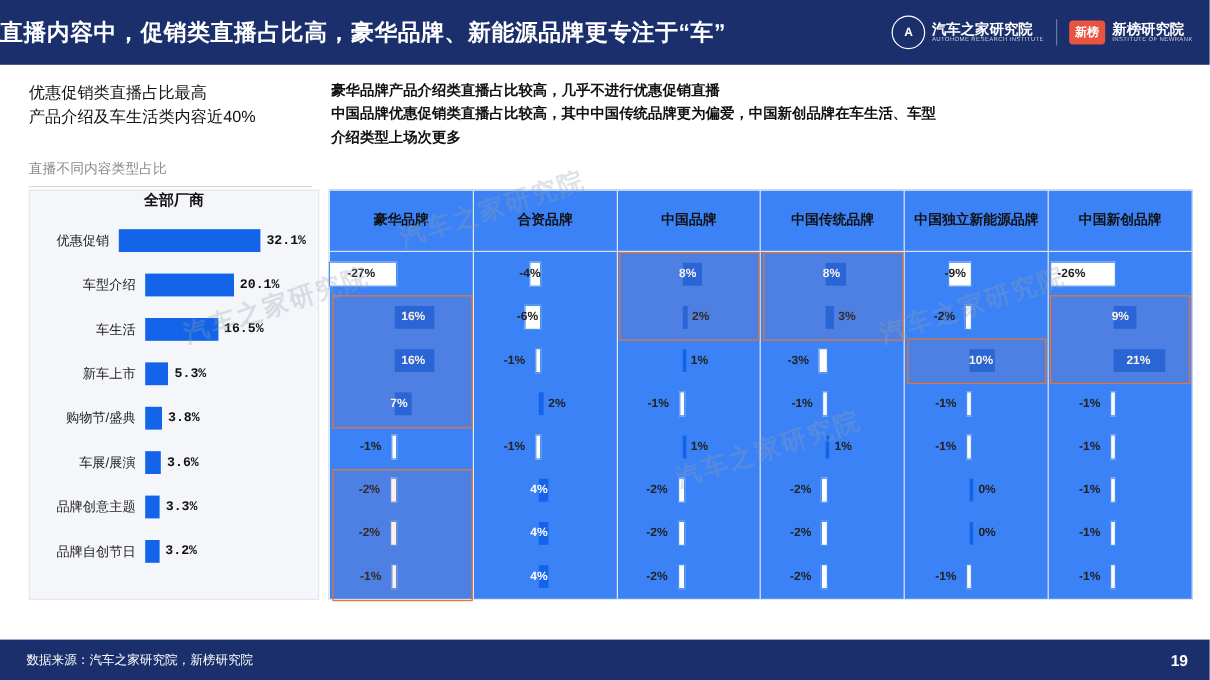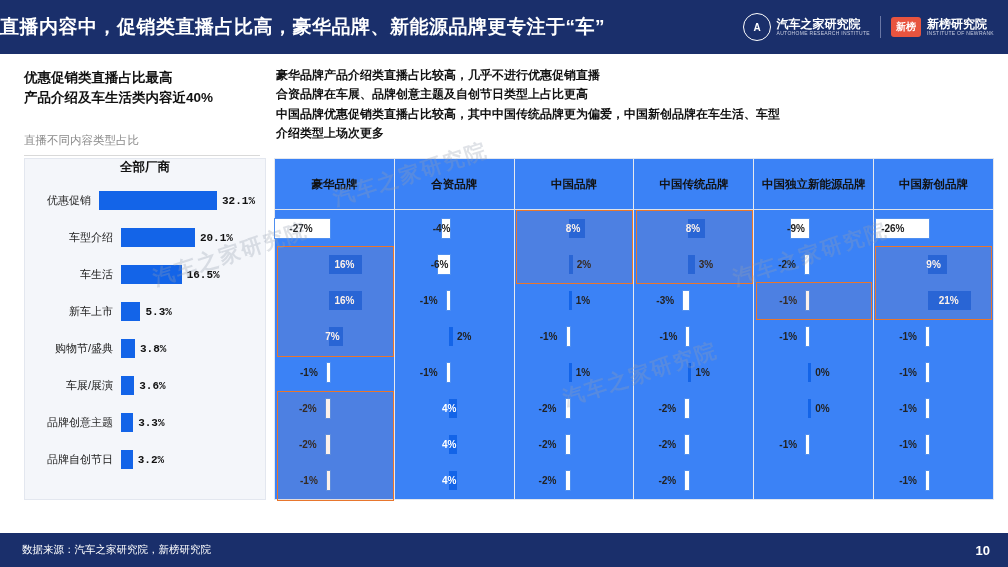--- a/index.html
+++ b/index.html
@@ -36,21 +36,21 @@
   .logo-text-cn{color:#fff;font-size:12px;font-weight:bold;line-height:1.1;}
   .logo-text-en{color:#c8cde0;font-size:5px;line-height:1.1;letter-spacing:.3px;}
   .logo-div{width:1px;height:22px;background:#6a77a5;}
   .logo-mark2{
     background:#e8543f;color:#fff;font-size:10px;font-weight:bold;
     padding:3px 5px;border-radius:3px;
   }
 
   
   .left-head{position:absolute;left:24px;top:68px;width:236px;}
-  .left-head .l1,.left-head .l2{font-size:13.5px;font-weight:bold;color:#111;line-height:1.45;}
+  .left-head .l1,.left-head .l2{font-size:13.5px;font-weight:normal;color:#111;line-height:1.45;}
   .left-sub{
     position:absolute;left:24px;top:133px;width:236px;
     font-size:11.5px;color:#8a8a8a;
     border-bottom:1px solid #d9d9d9;padding-bottom:7px;
   }
 
   
   .right-head{position:absolute;left:276px;top:66px;width:716px;}
   .right-head div{font-size:12px;font-weight:bold;color:#111;line-height:1.62;}
 
@@ -157,21 +157,20 @@
   </div>
 
   <div class="left-head">
     <div class="l1">优惠促销类直播占比最高</div>
     <div class="l2">产品介绍及车生活类内容近40%</div>
   </div>
   <div class="left-sub">直播不同内容类型占比</div>
 
   <div class="right-head">
     <div>豪华品牌产品介绍类直播占比较高，几乎不进行优惠促销直播</div>
-    <div>合资品牌在车展、品牌创意主题及自创节日类型上占比更高</div>
     <div>中国品牌优惠促销类直播占比较高，其中中国传统品牌更为偏爱，中国新创品牌在车生活、车型</div>
     <div>介绍类型上场次更多</div>
   </div>
 
   <div class="left-panel">
     <div class="left-panel-title">全部厂商</div>
     <div class="lp-rows" id="lp-rows">
         <div class="lp-row">
           <div class="lp-label">优惠促销</div>
           <div class="lp-bar-wrap">
@@ -392,20 +391,24 @@
           </div>
         </div>
         <div class="mx-col">
           <div class="mx-cell">
             <div class="mx-bar neg" style="width: 18.45px; position: absolute; left: 35.55px;"></div>
             <div class="mx-lab off" style="left: 32.775px;">-9%</div>
           </div>
           <div class="mx-cell">
             <div class="mx-bar neg" style="width: 4.1px; position: absolute; left: 49.9px;"></div>
             <div class="mx-lab off" style="left: 23.9px;">-2%</div>
+          </div>
+          <div class="mx-cell">
+            <div class="mx-bar" style="width: 20.5px; position: absolute; left: 54px;"></div>
+            <div class="mx-lab on" style="left: 53.25px;">10%</div>
           </div>
           <div class="mx-cell">
             <div class="mx-bar neg" style="width: 3px; position: absolute; left: 51px;"></div>
             <div class="mx-lab off" style="left: 25px;">-1%</div>
           </div>
           <div class="mx-cell">
             <div class="mx-bar neg" style="width: 3px; position: absolute; left: 51px;"></div>
             <div class="mx-lab off" style="left: 25px;">-1%</div>
           </div>
           <div class="mx-cell">
@@ -464,16 +467,16 @@
       <div class="hl" style="left: 600.333px; top: 87.125px; width: 114.667px; height: 72.25px;"></div>
     </div>
 
   <div class="wm" style="left:150px;top:240px;">汽车之家研究院</div>
   <div class="wm" style="left:330px;top:160px;">汽车之家研究院</div>
   <div class="wm" style="left:560px;top:360px;">汽车之家研究院</div>
   <div class="wm" style="left:730px;top:240px;">汽车之家研究院</div>
 
   <div class="footer">
     <div class="footer-text">数据来源：汽车之家研究院，新榜研究院</div>
-    <div class="footer-page">10</div>
+    <div class="footer-page">19</div>
   </div>
 
 </div>
 
 </body></html>

